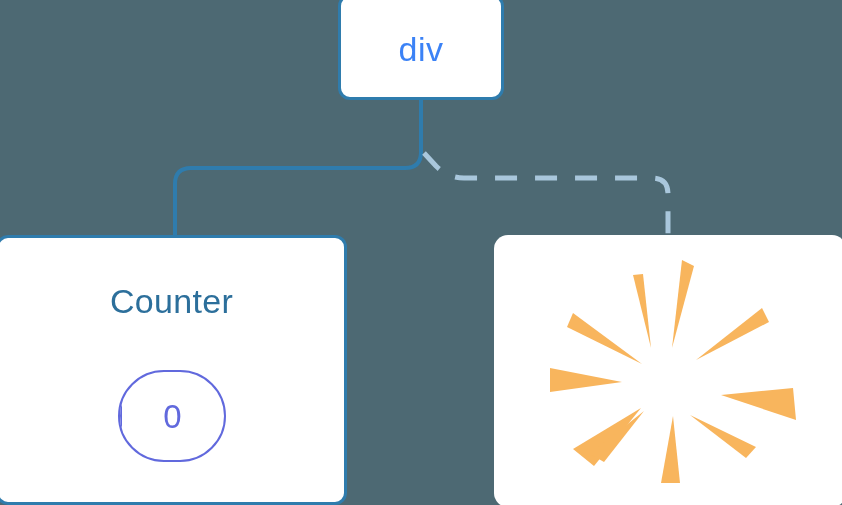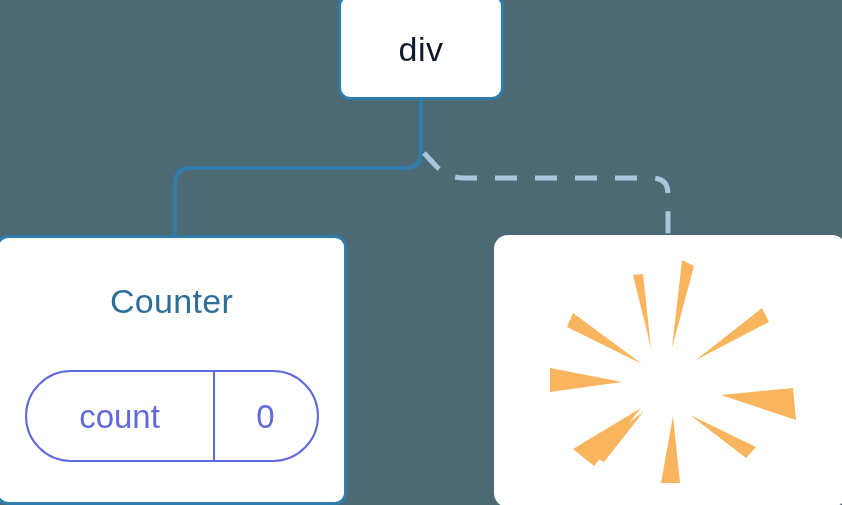--- a/index.html
+++ b/index.html
@@ -44,21 +44,21 @@
     width: 166px;
     height: 106px;
     border: 3px solid #2f7cad;
     border-radius: 12px;
     display: flex;
     align-items: center;
     justify-content: center;
   }
   .node-div .node-title {
     font-size: 34px;
-    color: #0f172a;
+    color: #3b82f6;
     letter-spacing: 0.5px;
     line-height: 1;
     padding-top: 4px;
   }
 
   .node-counter {
     left: -4px;
     top: 235px;
     width: 351px;
     height: 270px;
@@ -143,21 +143,20 @@
   </svg>
 
   <div class="node node-div">
     <span class="node-title">div</span>
   </div>
 
   <div class="node node-counter">
     <span class="node-title">Counter</span>
 
     <div class="state-pill">
-      <span class="pill-key">count</span>
       <span class="pill-divider"></span>
       <span class="pill-value">0</span>
     </div>
   </div>
 
   <div class="node node-effect">
     <svg width="352" height="272" viewBox="0 0 352 272">
       <g fill="#f8b55d">
 
         <polygon points="188,25 200,31 178,113"></polygon>

